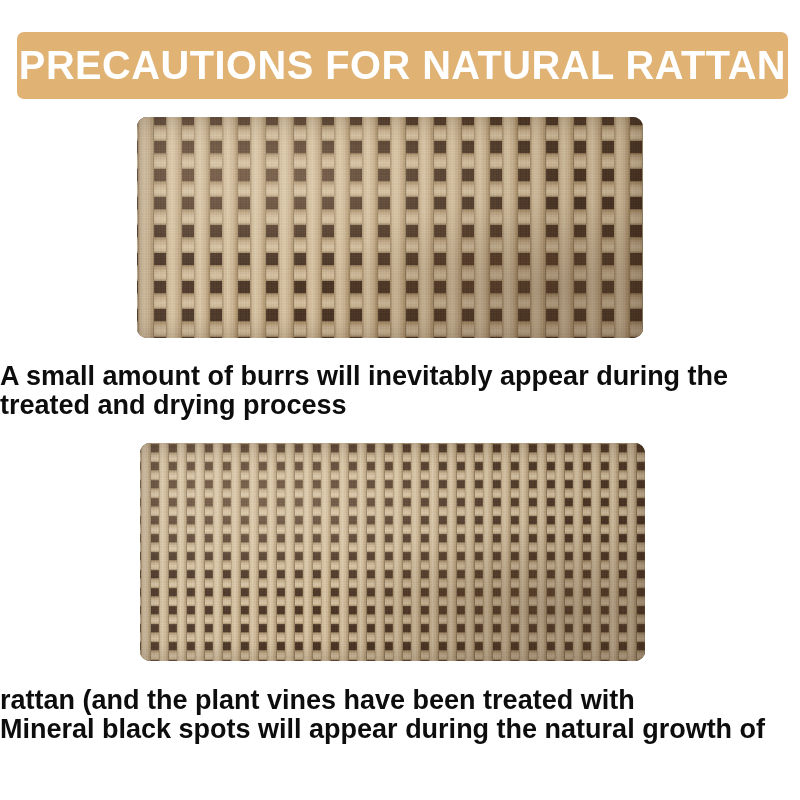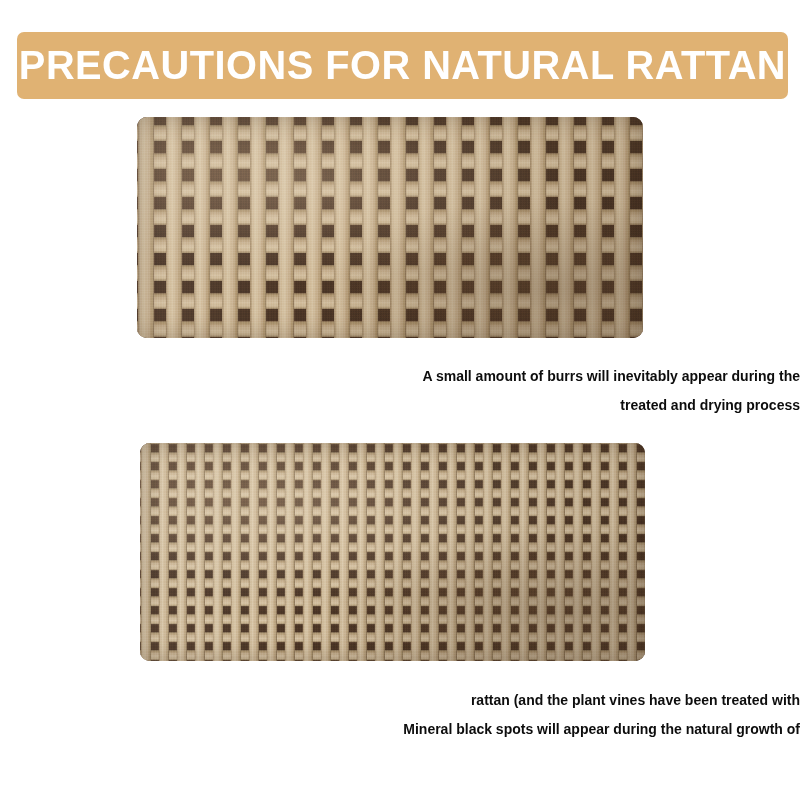--- a/index.html
+++ b/index.html
@@ -185,25 +185,25 @@
     box-shadow: inset 0 0 26px rgba(50, 34, 20, 0.30);
     border-radius: 10px;
     pointer-events: none;
   }
 
   
   .caption {
     position: absolute;
     left: 0;
     width: 800px;
-    text-align: right;
+    text-align: left;
     color: #0d0d0d;
     font-family: "Liberation Sans", sans-serif;
     font-weight: bold;
-    font-size: 14px;
+    font-size: 27px;
     line-height: 29px;
   }
   .caption-1 { top: 362px; }
   .caption-2 { top: 686px; }
   .caption .line { display: block; white-space: nowrap; }
 </style>
 </head>
 <body>
 
 <div class="page">

